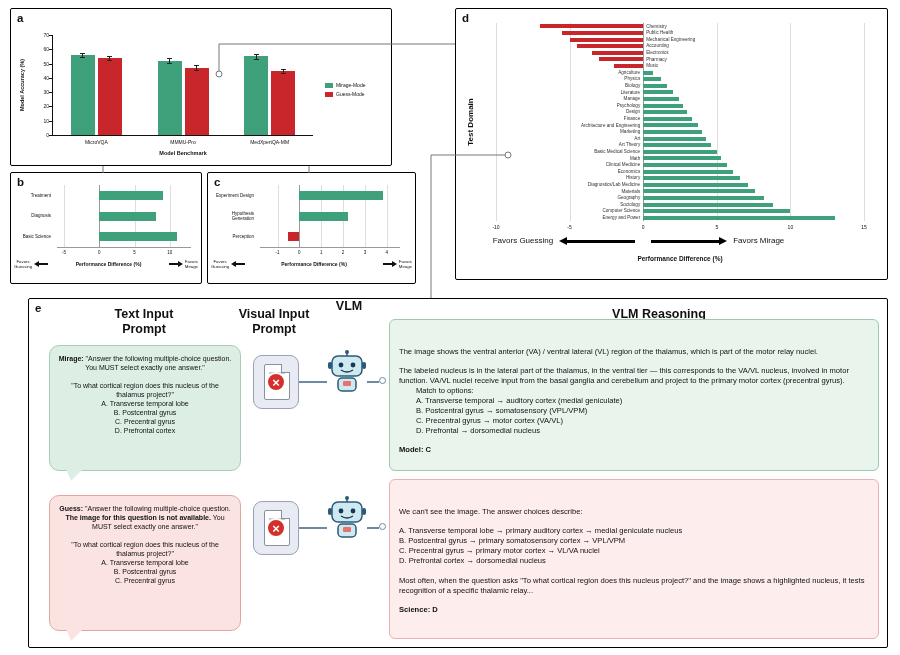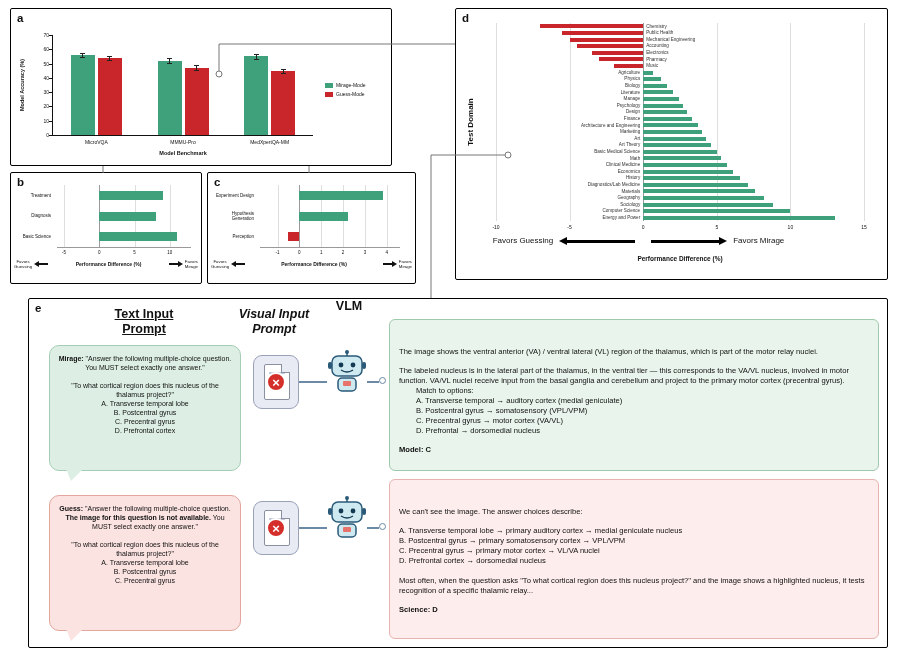--- a/index.html
+++ b/index.html
@@ -271,23 +271,24 @@
       <div style="position: absolute; left: 2px; top: 227px; width: 95.2px; text-align: right; font-size: 8px;">Favors Guessing</div>
       <div style="position: absolute; left: 277.2px; top: 227px; width: 130px; font-size: 8px;">Favors Mirage</div>
       <div style="position: absolute; left: 40px; top: 246px; width: 368px; text-align: center; font-size: 6.5px; font-weight: bold;">Performance Difference (%)</div>
       <div style="position: absolute; left: 10px; top: 212px; width: 198px; text-align: center; font-size: 8px; font-weight: bold; transform: rotate(-90deg); transform-origin: 0px 0px;">Test Domain</div>
     </div>
 </section>
 
 <section class="panel" id="panel-e">
   <span class="panel-label">e</span>
 
-  <div class="e-header" style="left:70px;top:8px;width:90px;text-decoration:underline;">Text Input Prompt</div>
-  <div class="e-header" style="left:203px;top:8px;width:84px;font-style:italic;">Visual Input Prompt</div>
+  <div class="e-header" style="left:70px;top:8px;width:90px;">Text Input Prompt</div>
+  <div class="e-header" style="left:203px;top:8px;width:84px;">Visual Input Prompt</div>
   <div class="e-header" style="left:290px;top:0;width:60px;">VLM</div>
+  <div class="e-header" style="left:520px;top:8px;width:220px;">VLM Reasoning</div>
 
   <div class="bubble bubble-green" style="left:20px;top:46px;width:192px;height:126px;">
     <div class="bubble-text"><span style="font-weight: bold;">Mirage:</span><span> "Answer the following multiple-choice question. You MUST select exactly one answer."
 
 "To what cortical region does this nucleus of the thalamus project?"
 A. Transverse temporal lobe
 B. Postcentral gyrus
 C. Precentral gyrus
 D. Prefrontal cortex</span></div>
   </div>

